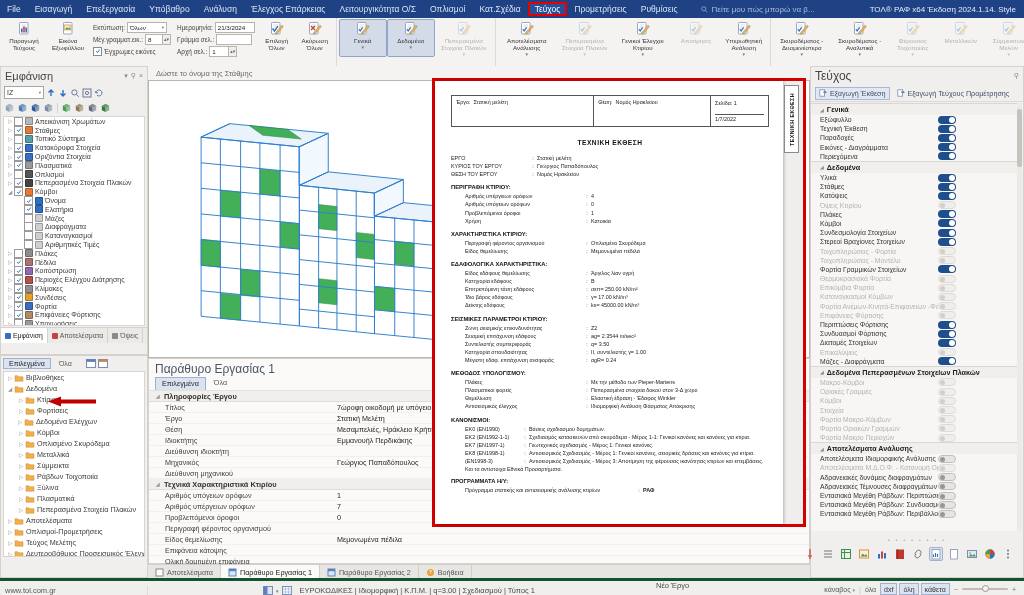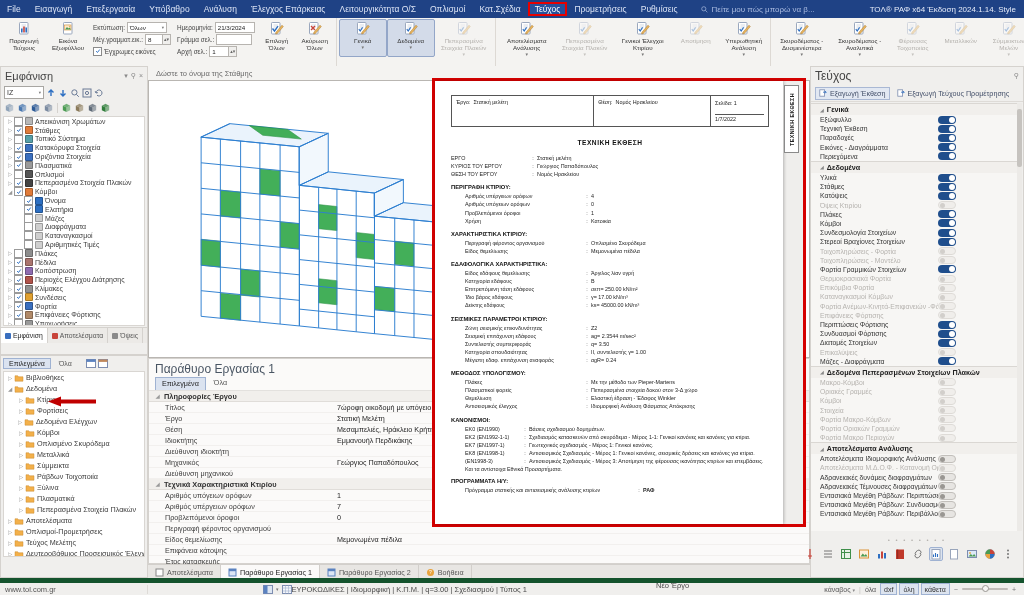--- a/index.html
+++ b/index.html
@@ -116,25 +116,25 @@
   .dh-c3 div{padding:1px 0}
   .dh-c3 .d1{border-bottom:1px solid #555;flex:1}
   #doc-title{text-align:center;font-size:6.6px;font-weight:bold;color:#111;letter-spacing:.5px;margin:4px 0 8px 0}
   .doc-h{font-size:5.8px;font-weight:bold;color:#111;margin:6px 0 2px 0}
   .doc-row{display:flex;font-size:5.4px;color:#222;line-height:1.5;white-space:nowrap;overflow:hidden}
   .doc-row .dl{flex:0 0 auto;overflow:hidden}
   .doc-row .dc{width:8px;text-align:center;flex:0 0 8px}
   .doc-row .dv{flex:1;overflow:hidden}
   .doc-note{font-size:5.4px;color:#222;margin-top:1px}
   
-  #statusbar{left:0;top:578px;width:1024px;height:17px;background:#f0efed;border-top:5px solid #14532d;
-             display:flex;align-items:center;font-size:7.5px;color:#4a4a4a;box-sizing:border-box}
+  #statusbar{left:0;top:578px;width:1024px;height:17px;background:#f0efed;border-top:3px solid #14532d;
+             display:flex;align-items:flex-end;font-size:7.5px;color:#4a4a4a;box-sizing:border-box}
   #sb-url{width:148px;padding-left:5px;color:#555;border-right:1px solid #dedbd7;box-sizing:border-box}
   #sb-icons{display:flex;gap:3px;margin-left:115px;align-items:center}
-  #sb-codes{margin-left:0;white-space:nowrap}
+  #sb-codes{margin-left:8px;white-space:nowrap}
   #sb-project{position:absolute;left:656px;top:581px;font-size:7.5px;color:#4a4a4a}
   #sb-right{margin-left:auto;display:flex;align-items:center;gap:4px;padding-right:8px;font-size:7px;color:#555}
   .sb-box{border:1px solid #9fb2d2;background:#dde4ef;padding:0 3px;height:10px;display:flex;align-items:center;color:#333}
   #sb-slider{width:46px;height:2px;background:#c0bdb9;position:relative;border-radius:1px}
   #sb-slider .knob{position:absolute;left:20px;top:-3px;width:7px;height:7px;border-radius:50%;background:#f6f5f3;border:1px solid #9a9793;box-sizing:border-box}
   .sep{color:#c5c2be}
 </style>
 </head>
 <body>
 
@@ -954,20 +954,24 @@
       </div>
       <div class="ws-row">
         <span class="ws-label">Είδος θεμελίωσης</span>
         <span class="ws-val">Μεμονωμένα πέδιλα</span>
       </div>
       <div class="ws-row">
         <span class="ws-label">Επιφάνεια κάτοψης</span>
         <span class="ws-val"></span>
       </div>
       <div class="ws-row">
+        <span class="ws-label">Ολική δομημένη επιφάνεια</span>
+        <span class="ws-val"></span>
+      </div>
+      <div class="ws-row">
         <span class="ws-label">Έτος κατασκευής</span>
         <span class="ws-val"></span>
       </div>
     </div>
 </div>
 
 <div id="center-tabs" class="abs">
     <div class="ctab">
       <svg width="9" height="9" viewBox="0 0 9 9">
         <rect x="1" y="1" width="7" height="7" fill="#fff" stroke="#888"></rect>

